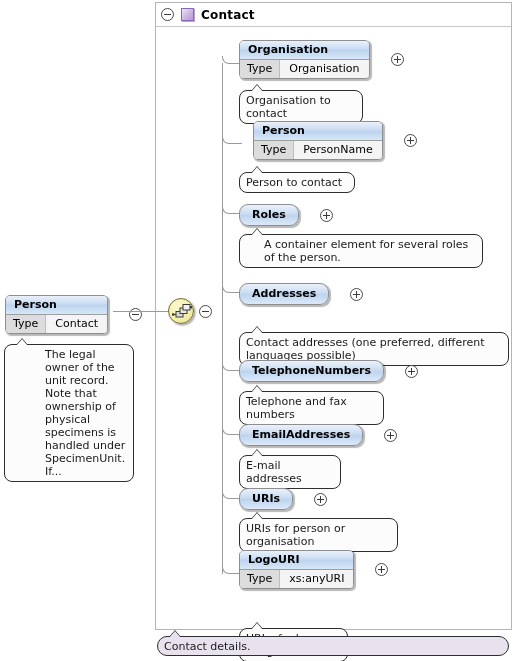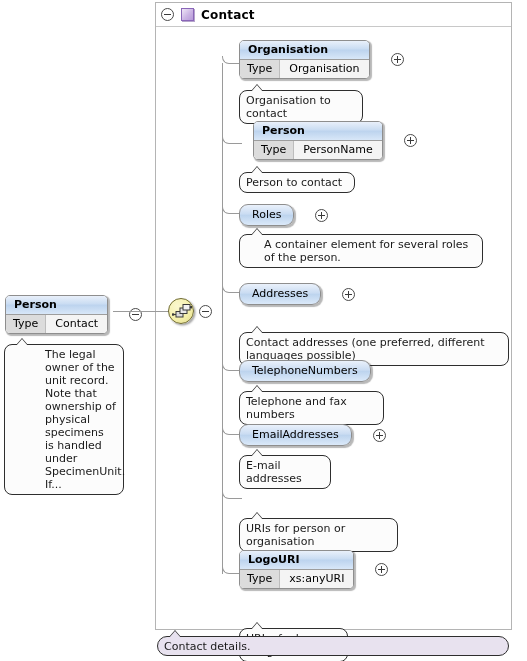--- a/index.html
+++ b/index.html
@@ -140,21 +140,21 @@
     white-space: nowrap;
   }
 
   
   .pill {
     border: 1px solid #8e8e8e;
     border-radius: 9px;
     background: linear-gradient(to bottom,#eaf1fb 0%,#cadcf2 45%,#bdd4ee 52%,#dbe9f9 100%);
     box-shadow: 1.5px 1.5px 1px rgba(0,0,0,.28);
     padding: 3px 12px 4px 12px;
-    font-weight: normal;
+    font-weight: bold;
     font-size: 11px;
     white-space: nowrap;
     box-sizing: border-box;
   }
 
   
   .note {
     position: absolute;
     border: 1px solid #2e2e2e;
     border-radius: 8px;
@@ -222,21 +222,21 @@
     <div class="ebox">
       <div class="erow-name">Person</div>
       <div class="erow-type">
         <div class="type-key">Type</div>
         <div class="type-val">Contact</div>
       </div>
     </div>
     <span class="circ minus"></span>
   </div>
 
-  <div class="note" style="left:4px; top:344px; width:120px;padding-left:40px;">The legal owner of the unit record. Note that ownership of physical specimens is handled under SpecimenUnit. If...</div>
+  <div class="note" style="left:4px; top:344px; width:130px;padding-left:40px;">The legal owner of the unit record. Note that ownership of physical specimens is handled under SpecimenUnit. If...</div>
 
   <div class="line hline" style="left:113px; top:311px; width:62px;"></div>
 
   <div class="seq-node" style="left:168px; top:298px;">
     <svg class="seq-glyph" width="20" height="18" viewBox="0 0 20 18">
       <rect x="4" y="8.5" width="7" height="5.5" fill="#dcdcdc" stroke="#3a3a3a" stroke-width="1"></rect>
       <rect x="8" y="5" width="7" height="5.5" fill="#e8e8e8" stroke="#3a3a3a" stroke-width="1"></rect>
       <rect x="11" y="1.5" width="7" height="5.5" fill="#f2f2f2" stroke="#3a3a3a" stroke-width="1"></rect>
       <line x1="0.5" y1="11.5" x2="4" y2="11.5" stroke="#3a3a3a" stroke-width="1.2"></line>
       <circle cx="1" cy="11.5" r="1.3" fill="#3a3a3a"></circle>
@@ -282,34 +282,38 @@
   <div class="note" style="left:239px; top:234px; width:244px;padding-left:24px;">A container element for several roles of the person.</div>
 
   <div class="branch" style="left:222px; top:285px; width:20px; height:8px;"></div>
   <div class="node" style="left:239px; top:283px;">
     <div class="pill">Addresses</div>
     <span class="circ plus"></span>
   </div>
   <div class="note" style="left:239px; top:332px; width:270px;">Contact addresses (one preferred, different languages possible)</div>
 
   <div class="branch" style="left:222px; top:363px; width:20px; height:8px;"></div>
-  <div class="node" style="left:239px; top:360px;flex-direction:column;">
+  <div class="node" style="left:239px; top:360px;">
     <div class="pill">TelephoneNumbers</div>
     <span class="circ plus"></span>
   </div>
   <div class="note" style="left:239px; top:391px; width:145px;">Telephone and fax numbers</div>
 
   <div class="branch" style="left:222px; top:427px; width:20px; height:8px;"></div>
   <div class="node" style="left:239px; top:424px;">
     <div class="pill">EmailAddresses</div>
     <span class="circ plus"></span>
   </div>
-  <div class="note" style="left:239px; top:455px; width:92px;">E-mail addresses</div>
+  <div class="note" style="left:239px; top:455px; width:102px;">E-mail addresses</div>
 
   <div class="branch" style="left:222px; top:491px; width:20px; height:8px;"></div>
+  <div class="node" style="left:239px; top:488px;">
+    <div class="pill">URIs</div>
+    <span class="circ plus"></span>
+  </div>
   <div class="note" style="left:239px; top:518px; width:159px;">URIs for person or organisation</div>
 
   <div class="branch" style="left:222px; top:566px; width:20px; height:8px;"></div>
   <div class="node" style="left:239px; top:550px;">
     <div class="ebox">
       <div class="erow-name">LogoURI</div>
       <div class="erow-type">
         <div class="type-key">Type</div>
         <div class="type-val">xs:anyURI</div>
       </div>

